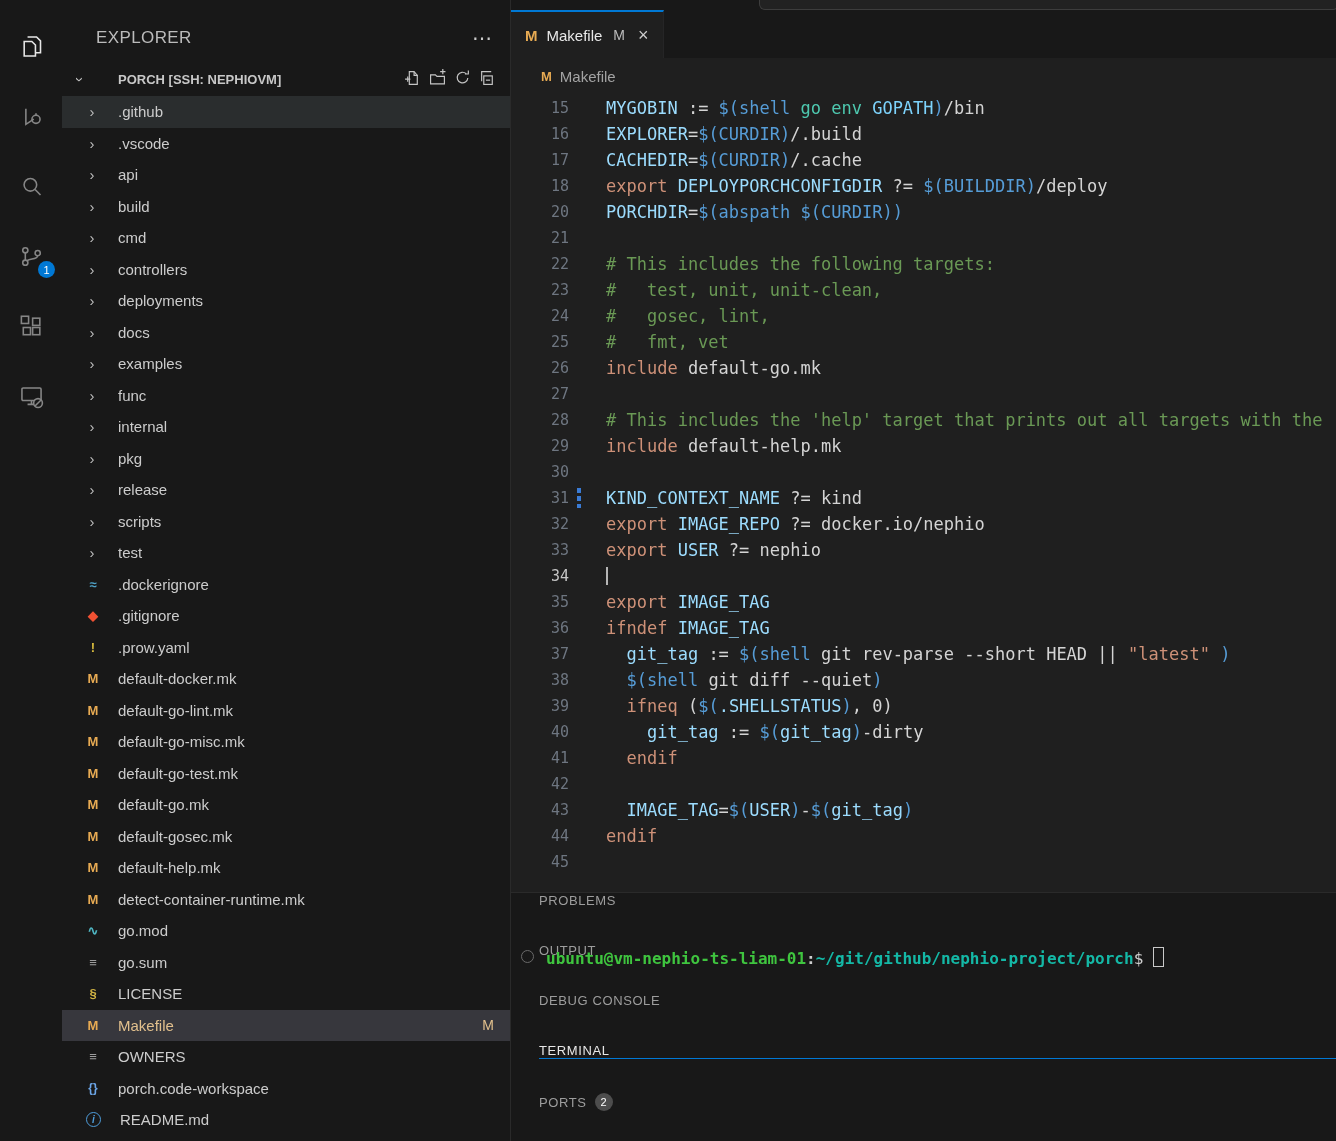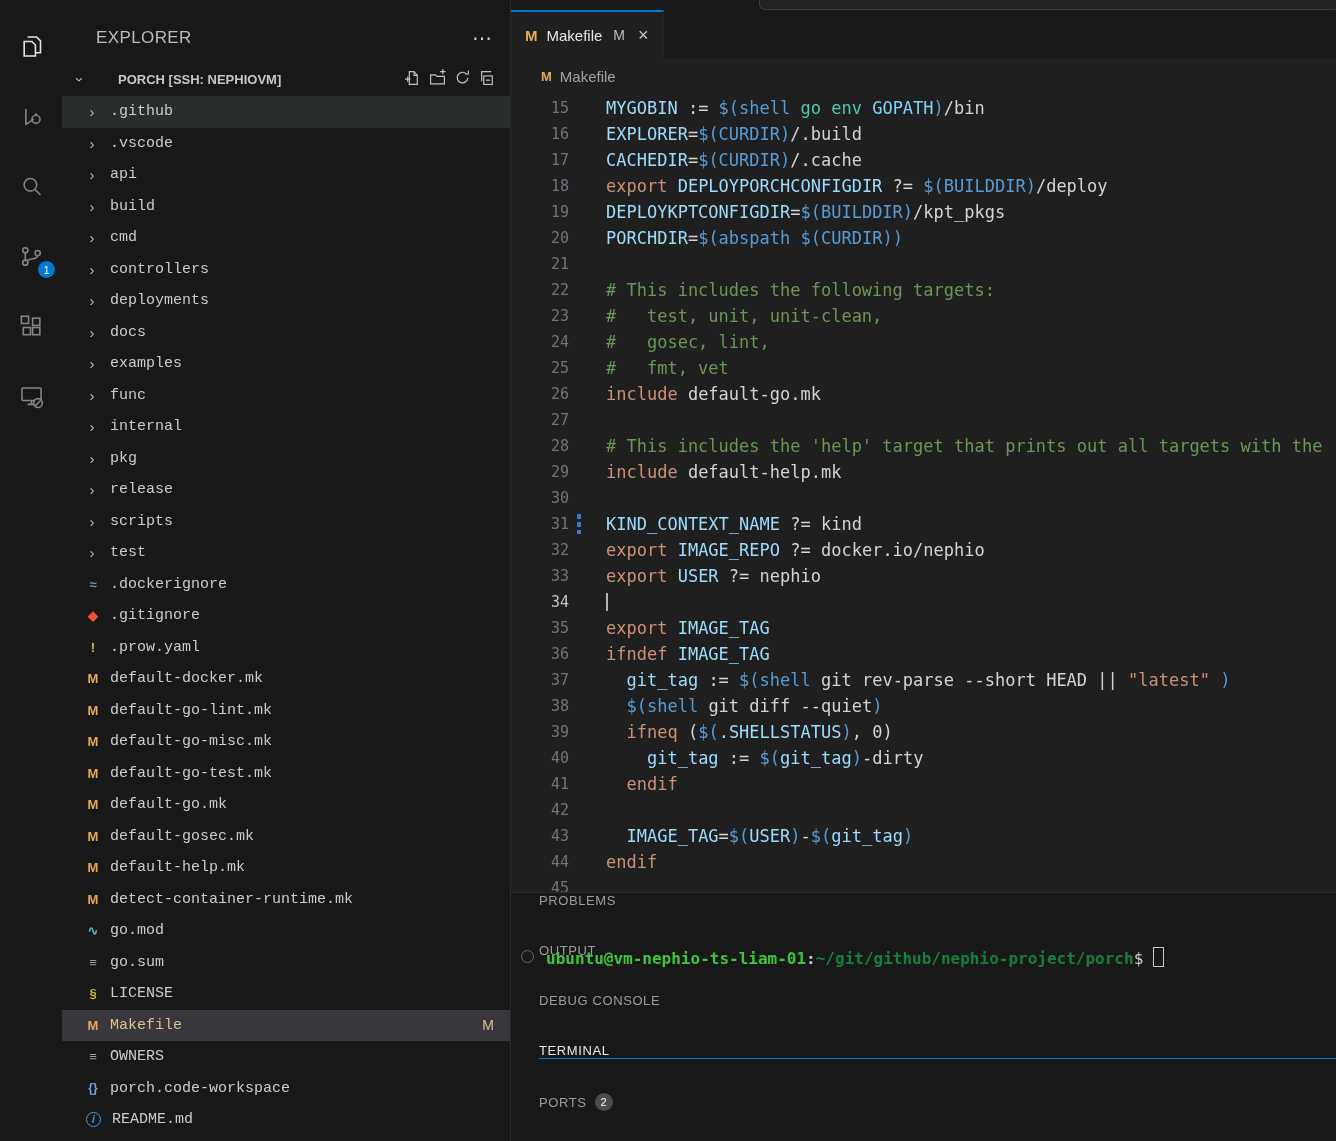--- a/index.html
+++ b/index.html
@@ -26,21 +26,21 @@
   .sec-actions svg{stroke:#c5c5c5;fill:none;stroke-width:1.1;}
 
   .tree{position:absolute;top:96px;left:0;right:0;bottom:0;overflow:hidden;}
   .trow{height:31.5px;display:flex;align-items:center;font-size:15px;color:#cccccc;position:relative;cursor:pointer;}
   .trow.hover{background:#2a2d2e;}
   .trow.selected{background:#37373d;}
   .chev{width:20px;margin-left:20px;color:#bdbdbd;font-size:15px;text-align:center;}
   .ficon{width:18px;margin-left:22px;text-align:center;font-size:13px;font-weight:bold;flex:none;}
   .ficon.circle{width:13px;height:13px;margin-left:24px;margin-right:3px;border:1.4px solid #4e9ddb;
                 border-radius:50%;line-height:13px;font-size:10px;font-style:italic;}
-  .tlabel{margin-left:8px;white-space:nowrap;font-family:Liberation Mono, monospace;}
+  .tlabel{margin-left:16px;white-space:nowrap;}
   .gitmod{color:#e2c08d;}
   .gbadge{position:absolute;right:16px;color:#e2c08d;font-size:14px;}
 
   
   .editor-area{position:absolute;left:510px;top:0;right:0;height:100%;background:#1f1f1f;border-left:1px solid #2a2a2a;}
   .tabbar{position:absolute;top:0;left:0;right:0;height:58px;background:#181818;}
   .tab{position:absolute;left:0;top:10px;height:48px;background:#1f1f1f;border-top:2px solid #0078d4;
        border-right:1px solid #252526;display:flex;align-items:center;gap:9px;padding:0 14px;box-sizing:border-box;cursor:pointer;}
   .tab-ficon{font-size:15px;font-weight:bold;}
   .tab-label{font-size:15px;color:#e8e8e8;}
@@ -70,21 +70,21 @@
   .ptabs{display:flex;align-items:stretch;height:38px;padding-left:28px;gap:34px;flex-direction:column;}
   .ptab{display:flex;align-items:center;gap:8px;font-size:13px;letter-spacing:.6px;color:#9d9d9d;
         border-bottom:1px solid transparent;box-sizing:border-box;cursor:pointer;white-space:nowrap;}
   .ptab.active{color:#e7e7e7;border-bottom-color:#0078d4;}
   .pbadge{background:#4d4d4d;color:#fff;border-radius:50%;width:18px;height:18px;
           display:flex;align-items:center;justify-content:center;font-size:11px;letter-spacing:0;}
   .terminal{position:relative;padding:16px 0 0 10px;font-family:"DejaVu Sans Mono",monospace;
             font-size:16px;font-weight:bold;cursor:text;}
   .tcircle{display:inline-block;width:11px;height:11px;border:1.5px solid #6a6a6a;border-radius:50%;
            margin-right:12px;vertical-align:1px;}
-  .tuser{color:#3fc53f}.tcolon{color:#cfcfcf}.tpath{color:#15803d}
+  .tuser{color:#3fc53f}.tcolon{color:#cfcfcf}.tpath{color:#14b8a6}
   .tdollar{color:#cfcfcf;font-weight:normal}
   .tcursor{display:inline-block;width:9px;height:18px;border:1.5px solid #c9c9c9;margin-left:10px;vertical-align:-3px;}
 </style>
 </head>
 <body>
 
 <div class="app">
 
   <div class="activitybar">
     <div class="ai active">
@@ -320,21 +320,20 @@
     <div class="cmdcenter"></div>
     <div class="breadcrumb">
       <span class="bc-ficon" style="color: rgb(232, 171, 83);">M</span>
       <span class="bc-label">Makefile</span>
     </div>
     <div class="codearea" id="code">
         <div class="crow"><span class="ln">15</span><span class="ctext"><span class="tk-v">MYGOBIN</span><span class="tk-p"> := </span><span class="tk-b">$(shell</span><span class="tk-t"> go env</span><span class="tk-m"> GOPATH</span><span class="tk-b">)</span><span class="tk-p">/bin</span></span></div>
         <div class="crow"><span class="ln">16</span><span class="ctext"><span class="tk-v">EXPLORER</span><span class="tk-p">=</span><span class="tk-b">$(CURDIR)</span><span class="tk-p">/.build</span></span></div>
         <div class="crow"><span class="ln">17</span><span class="ctext"><span class="tk-v">CACHEDIR</span><span class="tk-p">=</span><span class="tk-b">$(CURDIR)</span><span class="tk-p">/.cache</span></span></div>
         <div class="crow"><span class="ln">18</span><span class="ctext"><span class="tk-k">export </span><span class="tk-v">DEPLOYPORCHCONFIGDIR</span><span class="tk-p"> ?= </span><span class="tk-b">$(BUILDDIR)</span><span class="tk-p">/deploy</span></span></div>
-        <div class="crow"><span class="ln">19</span><span class="ctext"><span class="tk-v">DEPLOYKPTCONFIGDIR</span><span class="tk-p">=</span><span class="tk-b">$(BUILDDIR)</span><span class="tk-p">/kpt_pkgs</span></span></div>
         <div class="crow"><span class="ln">20</span><span class="ctext"><span class="tk-v">PORCHDIR</span><span class="tk-p">=</span><span class="tk-b">$(abspath </span><span class="tk-b">$(CURDIR)</span><span class="tk-b">)</span></span></div>
         <div class="crow"><span class="ln">21</span><span class="ctext"></span></div>
         <div class="crow"><span class="ln">22</span><span class="ctext"><span class="tk-c"># This includes the following targets:</span></span></div>
         <div class="crow"><span class="ln">23</span><span class="ctext"><span class="tk-c">#   test, unit, unit-clean,</span></span></div>
         <div class="crow"><span class="ln">24</span><span class="ctext"><span class="tk-c">#   gosec, lint,</span></span></div>
         <div class="crow"><span class="ln">25</span><span class="ctext"><span class="tk-c">#   fmt, vet</span></span></div>
         <div class="crow"><span class="ln">26</span><span class="ctext"><span class="tk-k">include </span><span class="tk-p">default-go.mk</span></span></div>
         <div class="crow"><span class="ln">27</span><span class="ctext"></span></div>
         <div class="crow"><span class="ln">28</span><span class="ctext"><span class="tk-c"># This includes the 'help' target that prints out all targets with the</span></span></div>
         <div class="crow"><span class="ln">29</span><span class="ctext"><span class="tk-k">include </span><span class="tk-p">default-help.mk</span></span></div>

